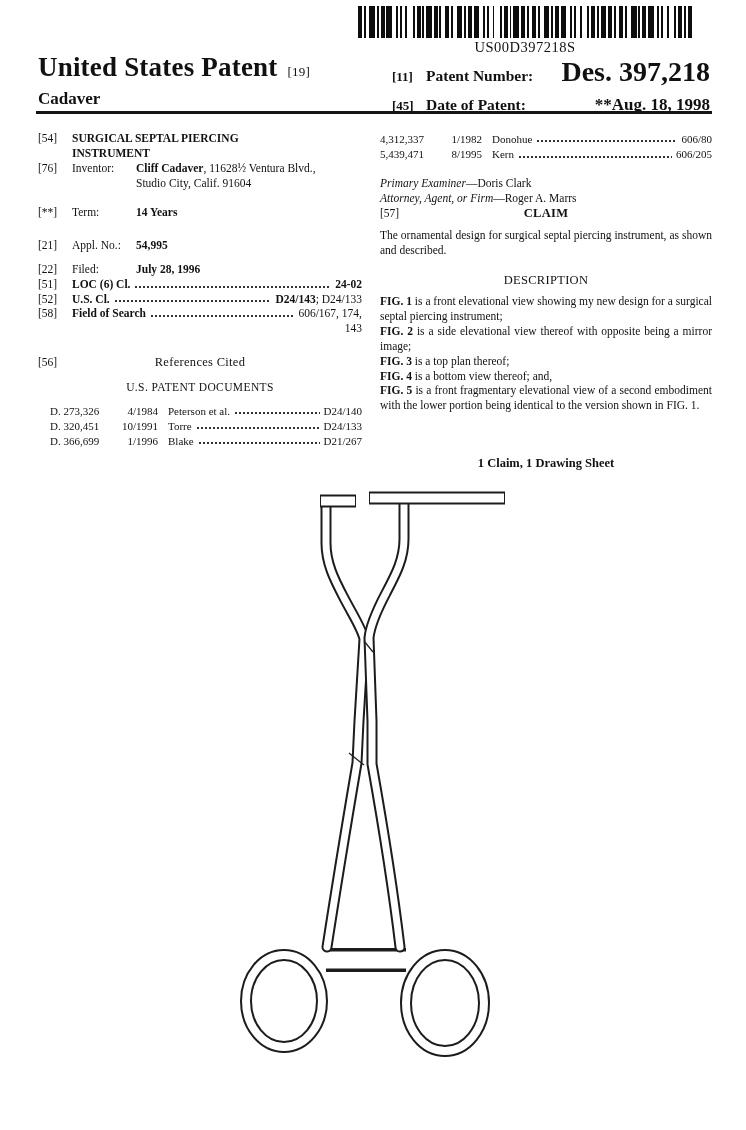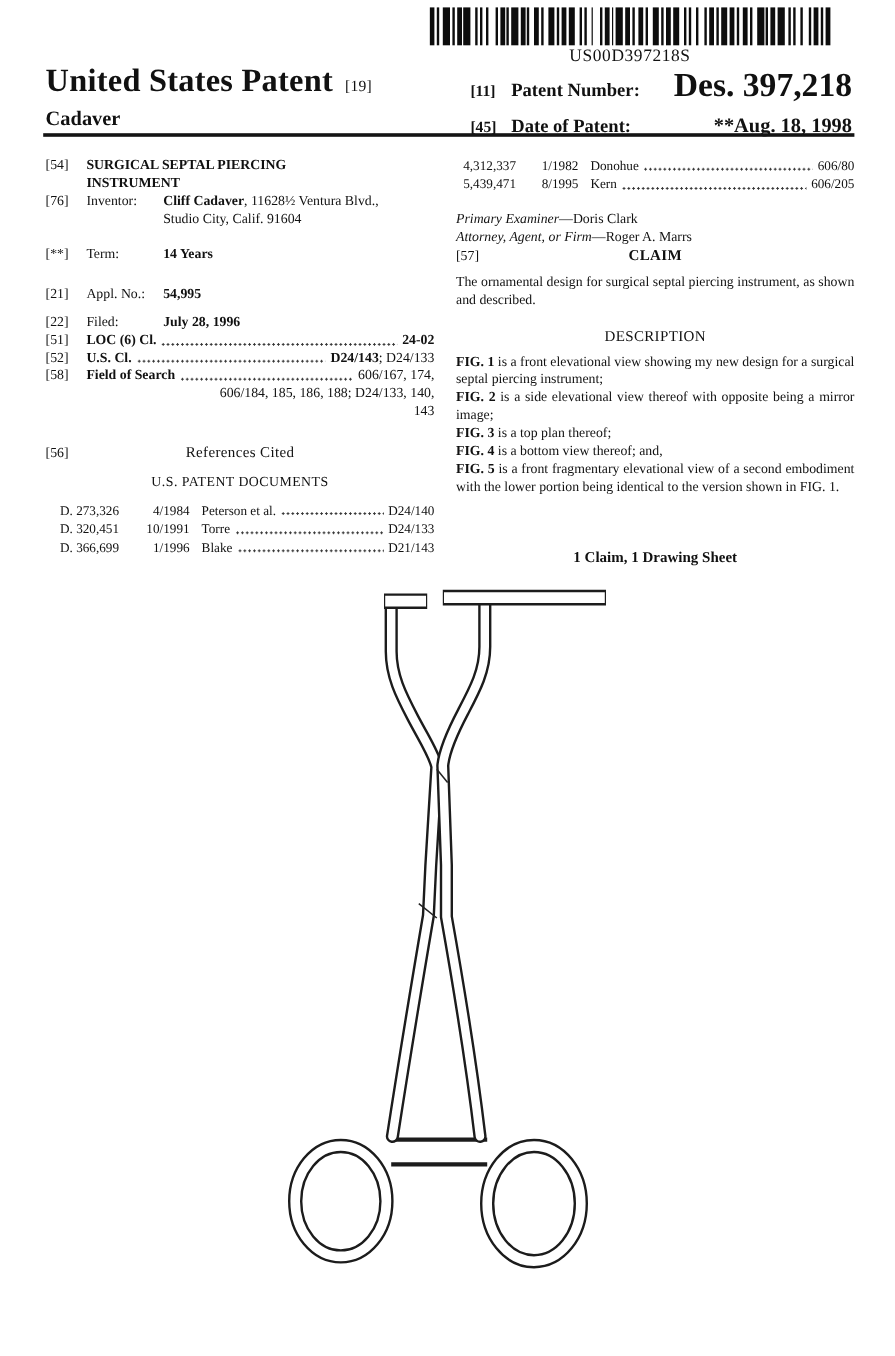--- a/index.html
+++ b/index.html
@@ -39,21 +39,21 @@
   .mt6{margin-top:6px}.mt9{margin-top:9px}.mt14{margin-top:14px}.mt16{}.mt18{margin-top:18px}
   .center{text-align:center;}
   .right{text-align:right;}
   .just{text-align:justify;}
   
   .refrow{display:flex;align-items:baseline;font-size:11px;margin-top:1px;}
   .refrow .num{flex:none;width:62px;}
   .refrow .date{flex:none;width:46px;text-align:right;}
   .refrow .name{flex:none;padding-left:10px;white-space:nowrap;}
   .refrow .cls{flex:none;}
-  .refrow-r .num{width:56px;text-align:center;}
+  .refrow-r .num{width:56px;text-align:left;}
   .refrow-r .date{width:46px;}
   .claim-head{display:flex;align-items:baseline;}
   .claim-head .tag{width:34px;}
   .claim-head .ttl{flex:1;text-align:center;font-weight:bold;font-size:12.5px;letter-spacing:.3px;padding-right:34px;}
   .sec-title{font-weight:normal;font-size:12.5px;letter-spacing:.3px;}
   .figs p{margin:0;}
   .figs .figlab{font-weight:bold;}
   
   .figure{position:absolute;left:228px;top:481px;width:290px;height:625px;}
   .figure svg{width:100%;height:100%;}
@@ -250,21 +250,20 @@
       <span><span class="b">D24/143</span><span>; D24/133</span></span>
     </div>
 
     <div>
       <div class="row">
         <span class="tag">[58]</span>
         <span class="b">Field of Search</span>
         <span class="leader"></span>
         <span>606/167, 174,</span>
       </div>
-      <div class="right">606/184, 185, 186, 188; D24/133, 140,</div>
       <div class="right">143</div>
     </div>
 
     <div class="row mt18">
       <span class="tag">[56]</span>
       <span class="sec-title" style="flex:1;text-align:center;padding-right:34px">References Cited</span>
     </div>
     <div class="center mt9" style="font-size:11.5px;letter-spacing:.4px">U.S. PATENT DOCUMENTS</div>
 
     <div class="mt9">
@@ -280,21 +279,21 @@
         <span class="date">10/1991</span>
         <span class="name">Torre</span>
         <span class="leader"></span>
         <span class="cls">D24/133</span>
       </div>
       <div class="refrow">
         <span class="num" style="padding-left:12px">D. 366,699</span>
         <span class="date">1/1996</span>
         <span class="name">Blake</span>
         <span class="leader"></span>
-        <span class="cls">D21/143</span>
+        <span class="cls">D21/267</span>
       </div>
     </div>
   </div>
 
   <div class="col col-right">
 
     <div>
       <div class="refrow refrow-r">
         <span class="num">4,312,337</span>
         <span class="date">1/1982</span>

